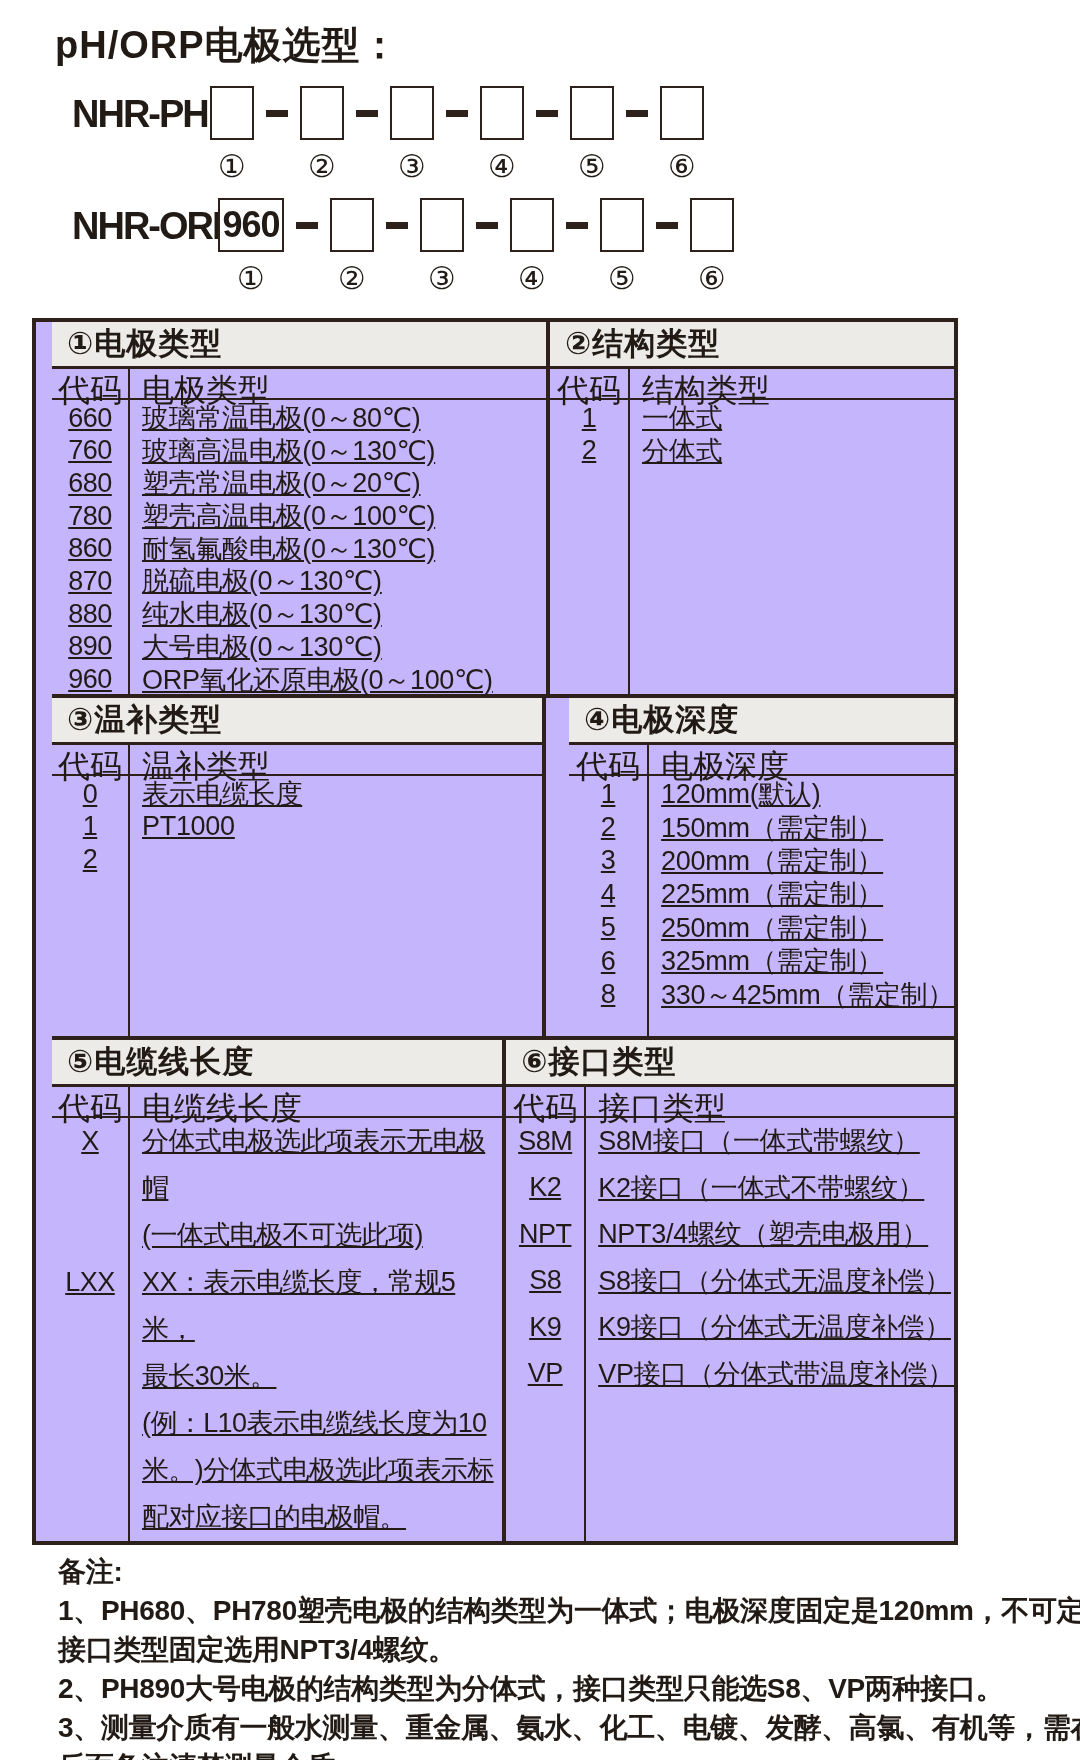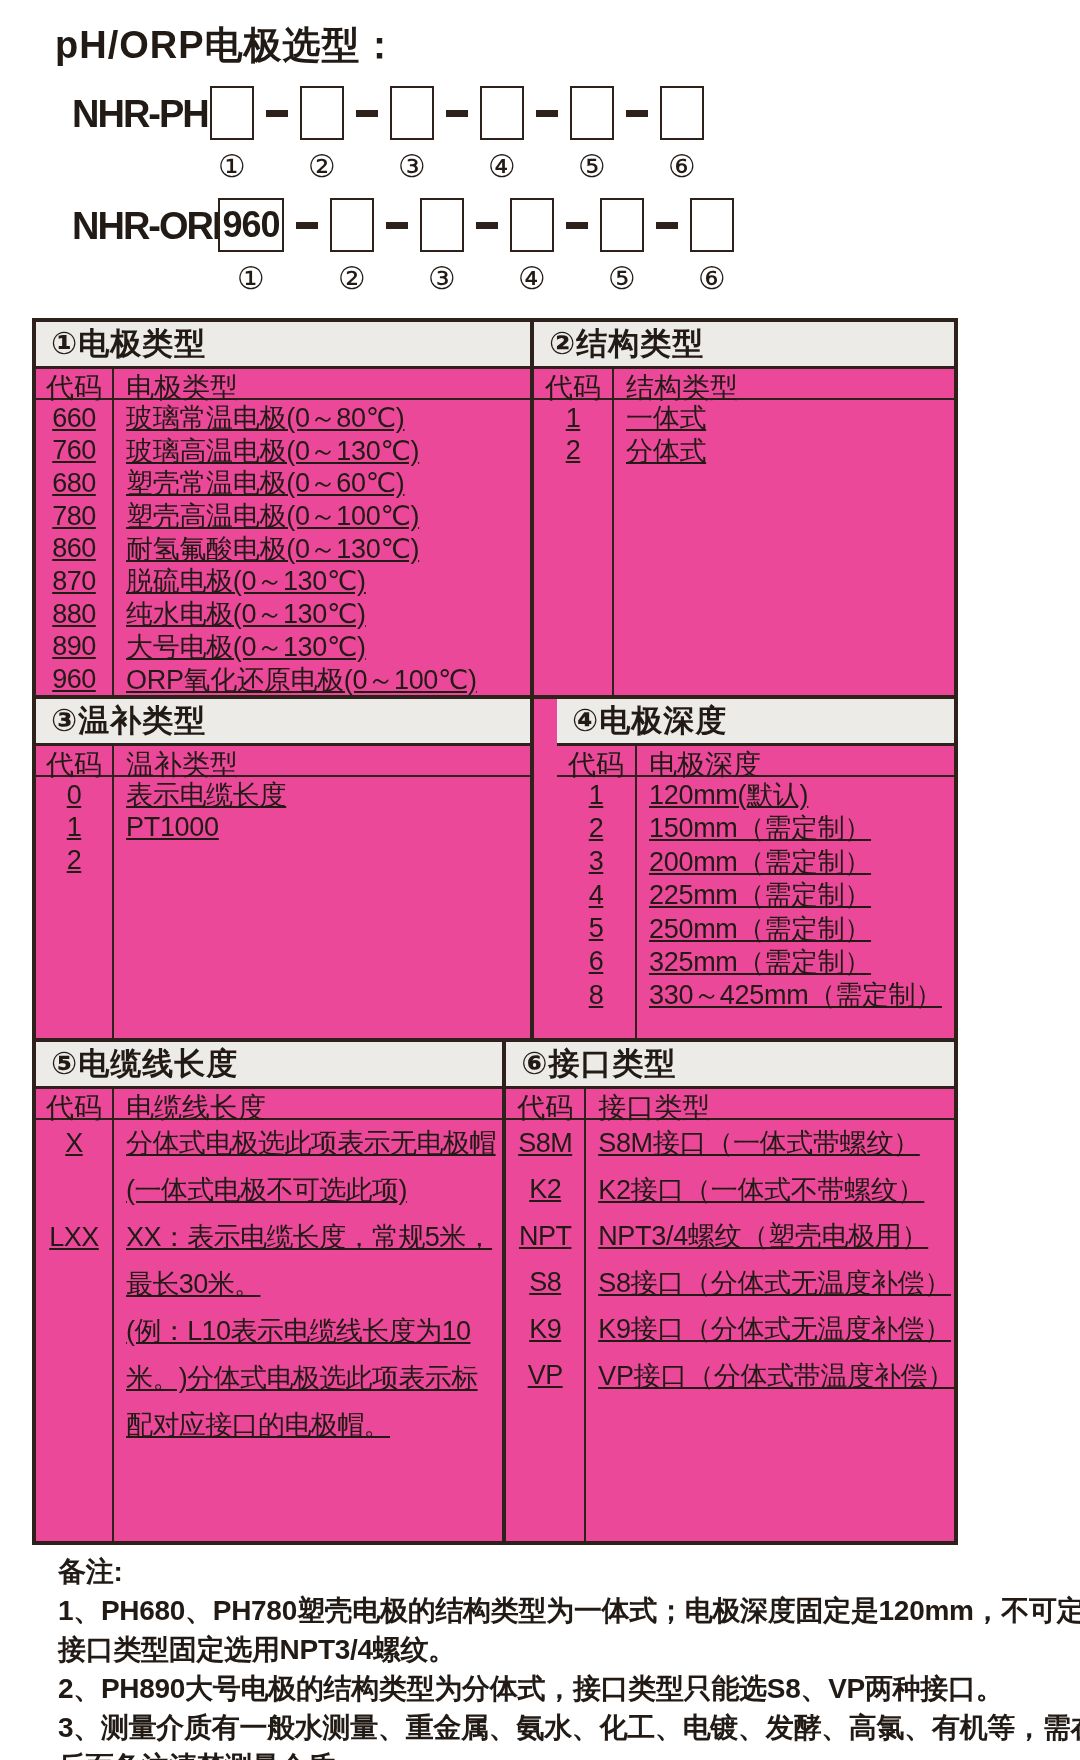--- a/index.html
+++ b/index.html
@@ -24,21 +24,21 @@
     width:44px;height:54px;border:2px solid var(--line);background:#fff;box-sizing:border-box;
     display:flex;align-items:center;justify-content:center;
     font-size:36px;font-weight:600;letter-spacing:-1px;
   }
   .slot.wide{width:66px;}
   .circ{margin-top:10px;font-size:31px;line-height:32px;font-family:"DejaVu Sans","Liberation Sans",sans-serif;}
   .dash{width:22px;height:7px;background:var(--line);margin:24px 12px 0 12px;flex:none;}
   
   .sel-table{
     position:absolute;left:32px;top:318px;width:926px;height:1227px;box-sizing:border-box;
-    border:4px solid var(--line);display:flex;flex-direction:column;background:#ec4899;
+    border:4px solid var(--line);display:flex;flex-direction:column;background:#c4b5fd;padding-left:16px;
   }
   .band{display:flex;box-sizing:border-box;}
   .band + .band{border-top:4px solid var(--line);}
   .band1{height:373px;}
   .band2{height:343px;gap:23px;}
   .band3{flex:1;}
   .half{display:flex;flex-direction:column;box-sizing:border-box;--cw:76px;}
   .half-l{width:498px;border-right:4px solid var(--line);}
   .half-r{flex:1;--cw:78px;}
   .sec-head{
@@ -46,21 +46,21 @@
     border-bottom:3px solid var(--line);
     display:flex;align-items:center;padding-left:15px;
     font-size:31px;font-weight:bold;letter-spacing:1px;
   }
   .cols{flex:1;position:relative;display:flex;flex-direction:column;}
   .cols::before{
     content:"";position:absolute;left:var(--cw);top:0;bottom:0;width:2px;background:var(--line);
   }
   .col-head{
     height:31px;box-sizing:border-box;border-bottom:2px solid var(--line);
-    display:grid;grid-template-columns:var(--cw) 1fr;align-items:center;font-size:28px;
+    display:grid;grid-template-columns:var(--cw) 1fr;align-items:center;font-size:32px;
   }
   .code-h{text-align:center;}
   .val-h{padding-left:14px;}
   .body{display:flex;flex-direction:column;}
   .row{display:grid;grid-template-columns:var(--cw) 1fr;align-items:center;height:32.7px;font-size:27px;text-decoration:underline;}
   .band2 .row{height:33.4px;}
   .band3 .half-r .row{height:46.5px;}
   .row .code{text-align:center;letter-spacing:-0.5px;}
   .row .val{padding-left:14px;white-space:nowrap;letter-spacing:-0.3px;}
   .band3 .half-l .row{height:auto;align-items:start;}
@@ -160,21 +160,21 @@
                 <div class="val">玻璃常温电极(0～80℃)</div>
               </div>
 
               <div class="row">
                 <div class="code">760</div>
                 <div class="val">玻璃高温电极(0～130℃)</div>
               </div>
 
               <div class="row">
                 <div class="code">680</div>
-                <div class="val">塑壳常温电极(0～60℃)</div>
+                <div class="val">塑壳常温电极(0～20℃)</div>
               </div>
 
               <div class="row">
                 <div class="code">780</div>
                 <div class="val">塑壳高温电极(0～100℃)</div>
               </div>
 
               <div class="row">
                 <div class="code">860</div>
                 <div class="val">耐氢氟酸电极(0～130℃)</div>

